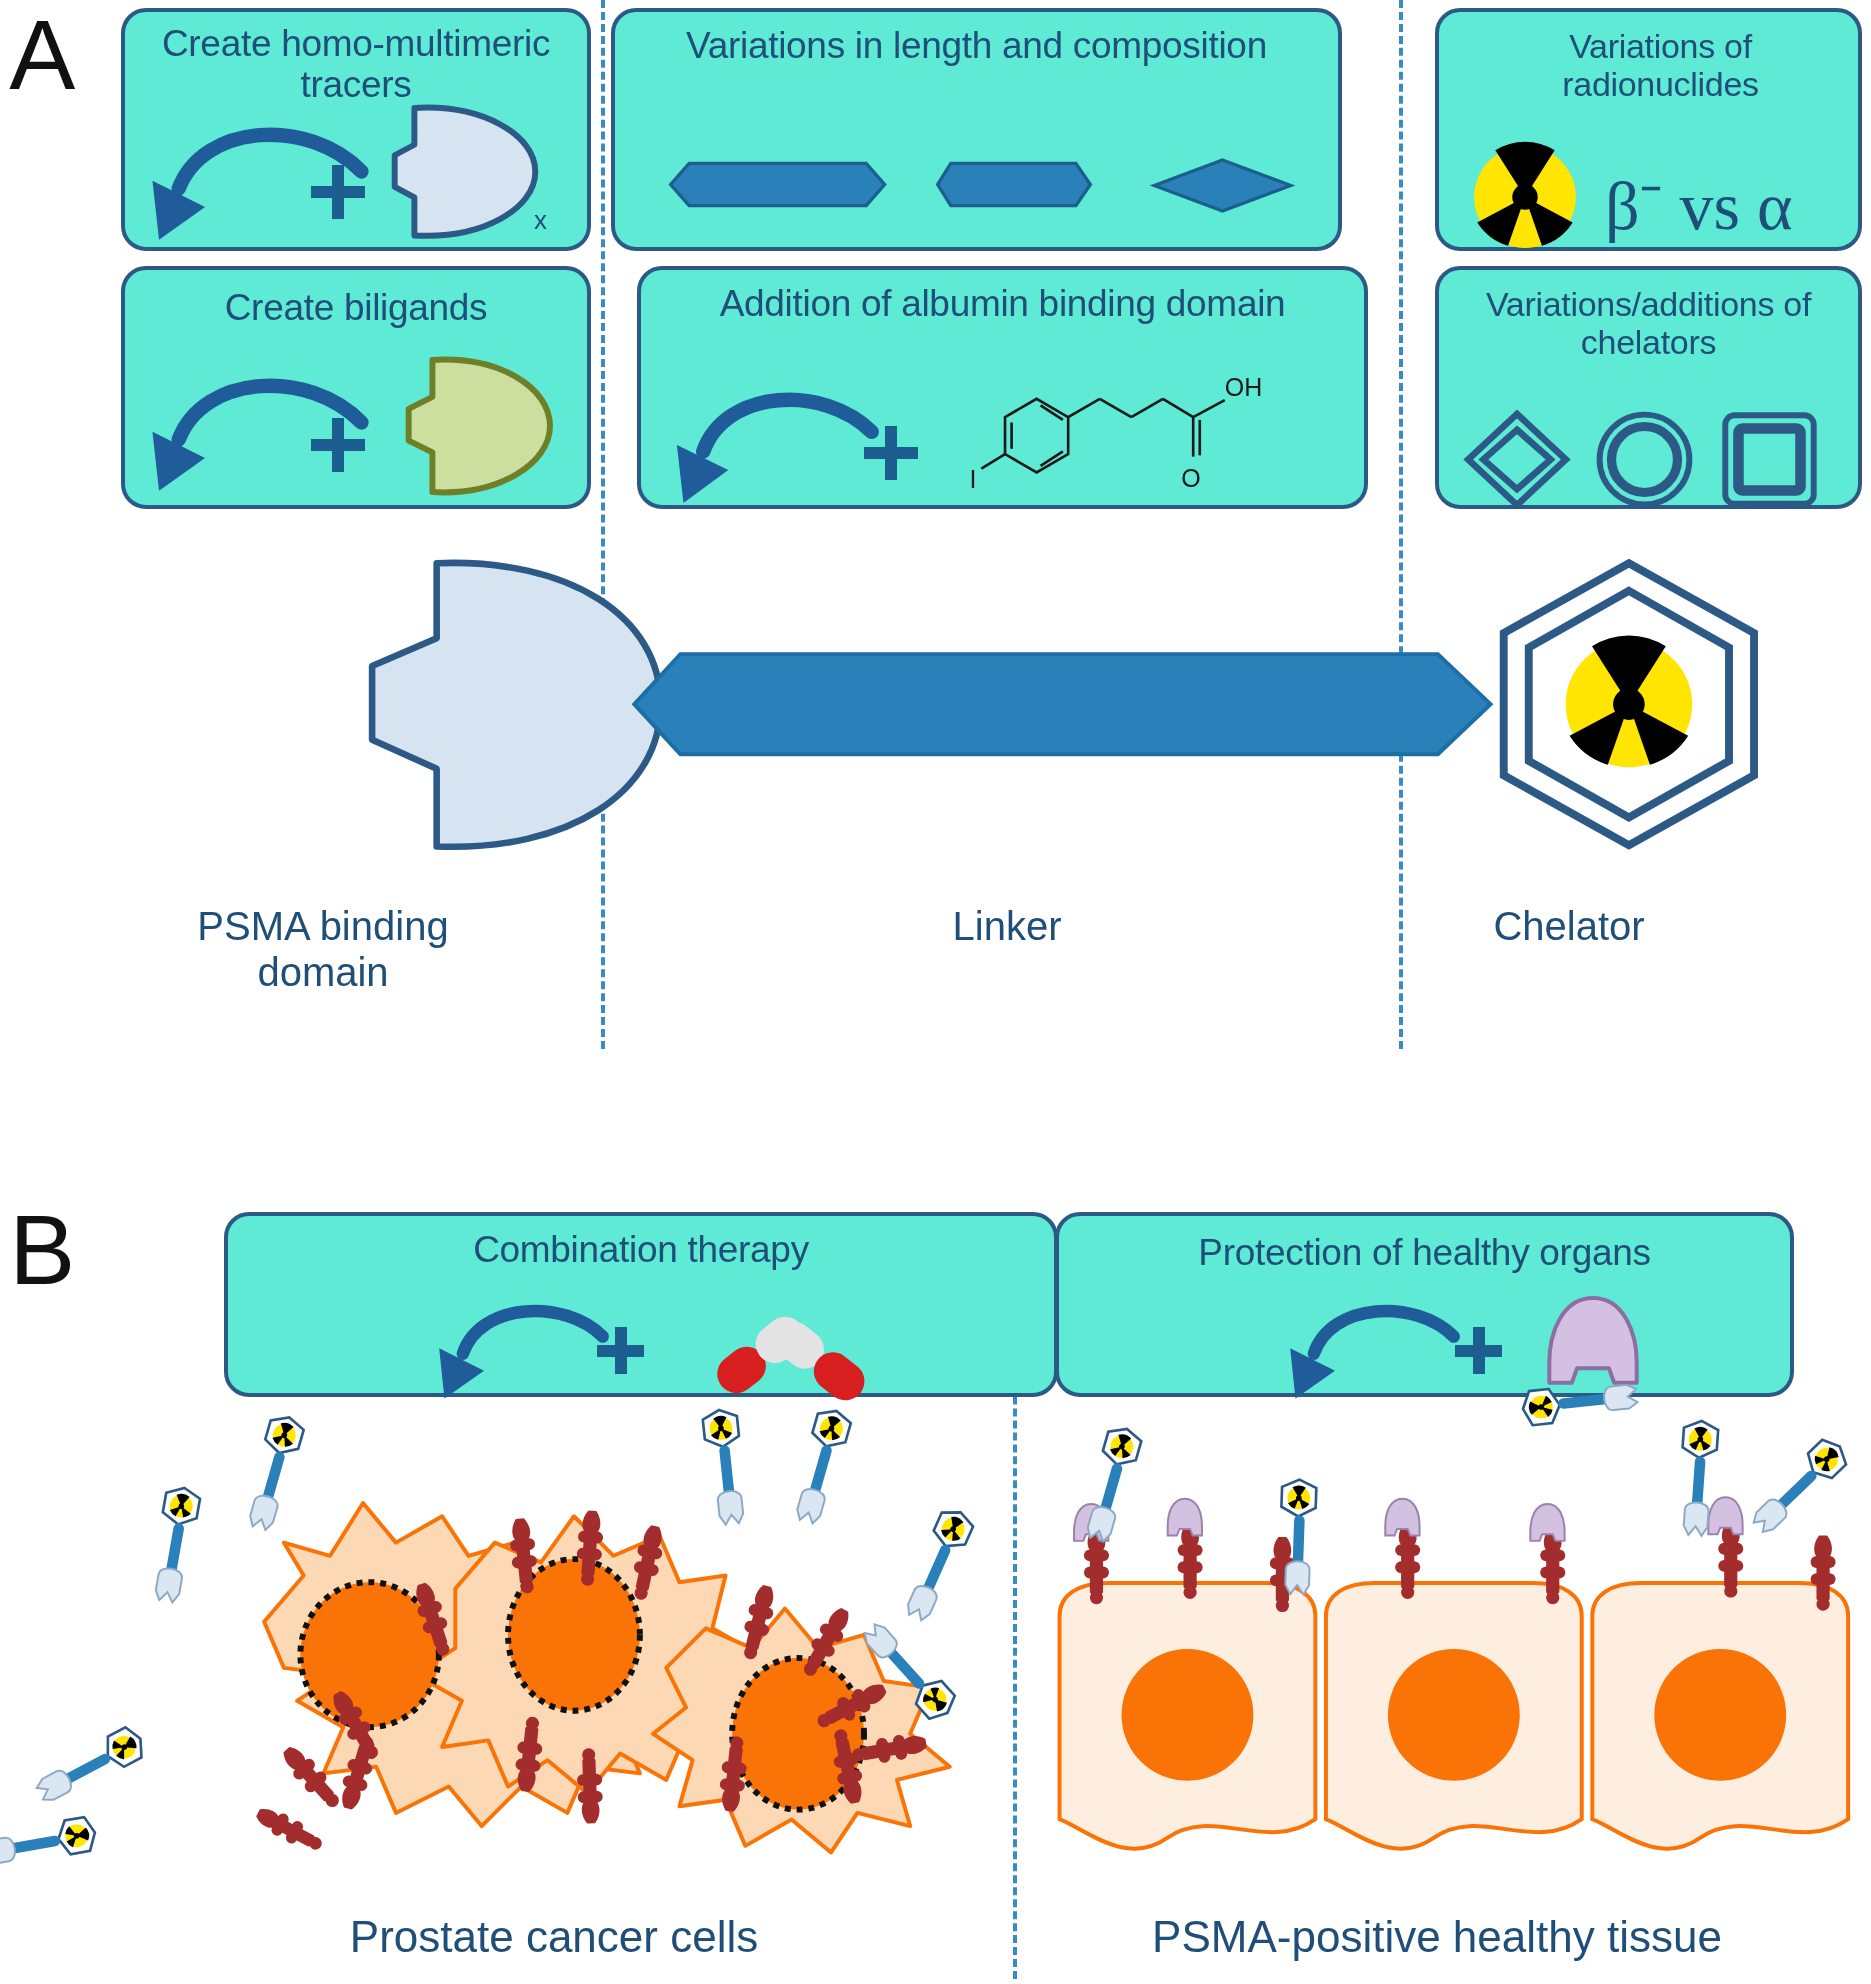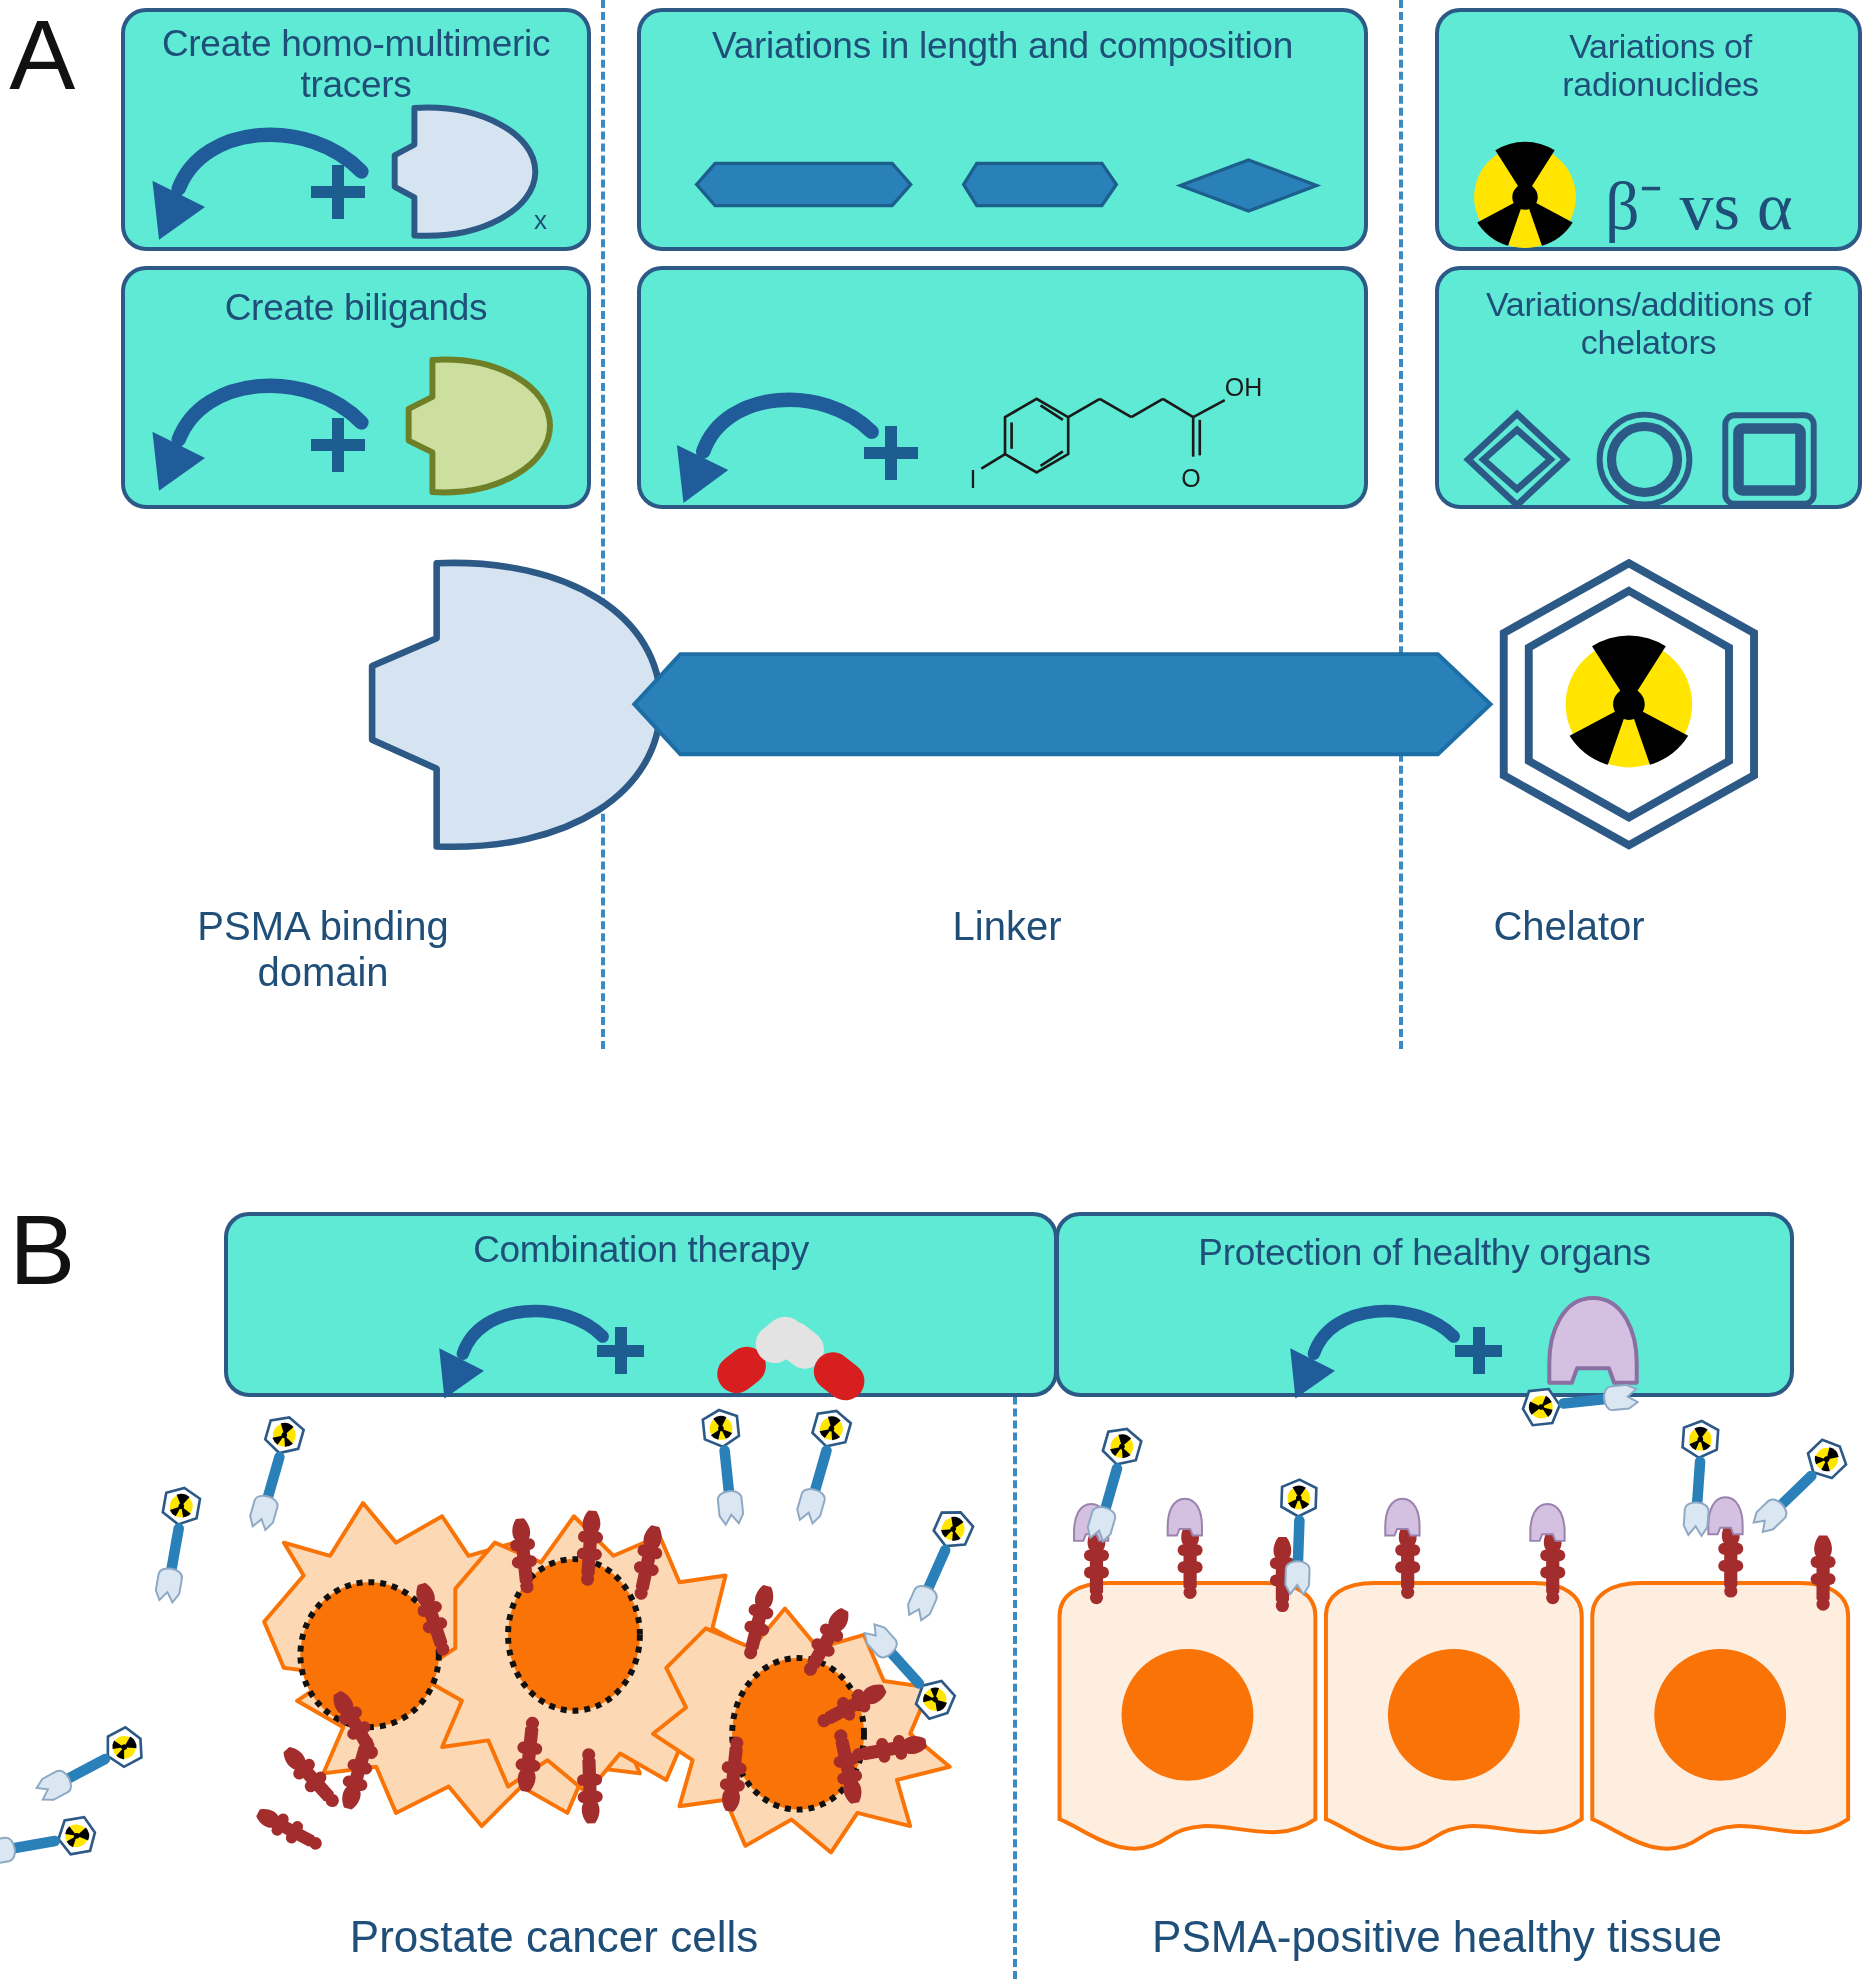--- a/index.html
+++ b/index.html
@@ -62,34 +62,35 @@
     <path d="M330,92 C250,10 90,18 52,118" fill="none" stroke="#1f5c99" stroke-width="22" stroke-linecap="round"></path>
     <polygon points="22,196 12,106 92,146" fill="#1f5c99"></polygon>
   </svg>
   <div class="plus" style="left:186px;top:148px;width:54px;height:54px;"></div>
 
   <svg class="abs" style="left:277px;top:86px;" width="152" height="142" viewBox="0 0 230 215">
     <path d="M46,6 L46,62 L10,80 L10,128 L46,146 L46,206 C148,212 224,162 224,106 C224,48 148,0 46,6 Z" fill="#ccdf9f" stroke="#6f7f27" stroke-width="9" stroke-linejoin="round"></path>
   </svg>
 </div>
 
-<div class="abs idea-box" style="left:637px;top:8px;width:731px;height:243px;">
+<div class="abs idea-box" style="left:611px;top:8px;width:731px;height:243px;">
   <div class="idea-title" style="padding-top:13px;">Variations in length and composition</div>
   <svg class="abs" style="left:53px;top:146px;" width="218" height="53" viewBox="0 0 330 80">
     <polygon points="32,8 300,8 328,40 300,72 32,72 4,40" fill="#2a80b9" stroke="#1c5f8c" stroke-width="5"></polygon>
   </svg>
   <svg class="abs" style="left:320px;top:146px;" width="158" height="53" viewBox="0 0 240 80">
     <polygon points="24,8 214,8 236,40 214,72 24,72 4,40" fill="#2a80b9" stroke="#1c5f8c" stroke-width="5"></polygon>
   </svg>
   <svg class="abs" style="left:535px;top:144px;" width="145" height="59" viewBox="0 0 220 90">
     <polygon points="110,6 214,45 110,84 6,45" fill="#2a80b9" stroke="#1c5f8c" stroke-width="5"></polygon>
   </svg>
 </div>
 
 <div class="abs idea-box" style="left:637px;top:266px;width:731px;height:243px;">
+  <div class="idea-title" style="padding-top:13px;">Addition of albumin binding domain</div>
   <svg class="abs" style="left:28px;top:109px;" width="204" height="132" viewBox="0 0 310 200">
     <path d="M308,80 C236,8 86,14 52,110" fill="none" stroke="#1f5c99" stroke-width="22" stroke-linecap="round"></path>
     <polygon points="22,188 12,100 90,138" fill="#1f5c99"></polygon>
   </svg>
   <div class="plus" style="left:223px;top:156px;width:54px;height:54px;"></div>
 
   <svg class="abs" style="left:323px;top:113px;" width="336" height="125" viewBox="0 0 510 190">
     <g stroke="#1a1a1a" stroke-width="4" fill="none">
       <polygon points="62,52 110,24 158,52 158,108 110,136 62,108"></polygon>
       <line x1="72" y1="60" x2="72" y2="100"></line>

